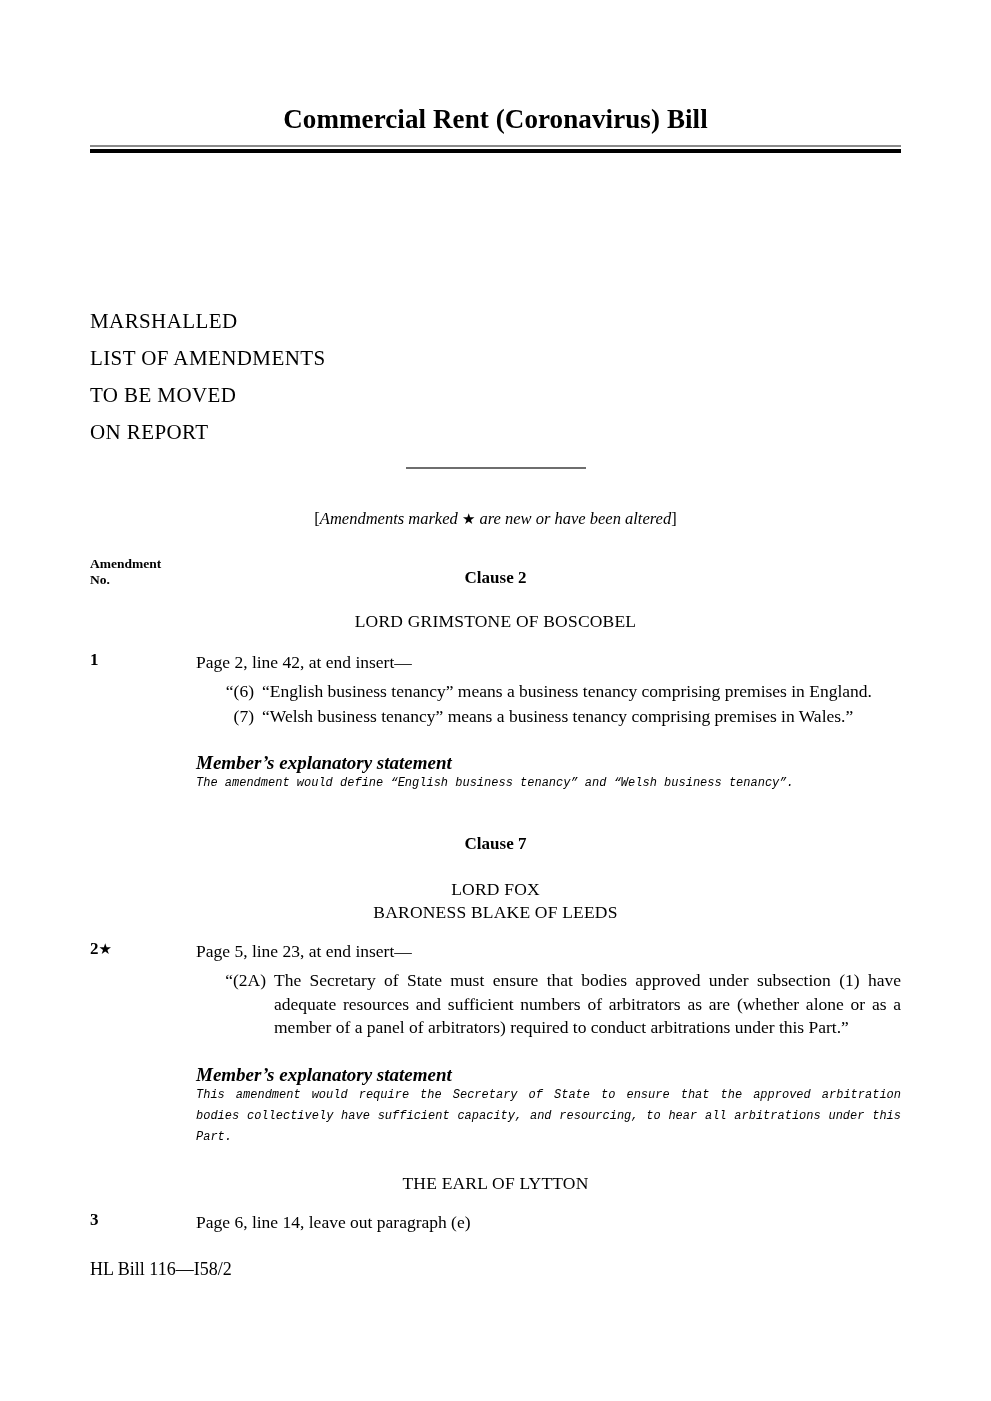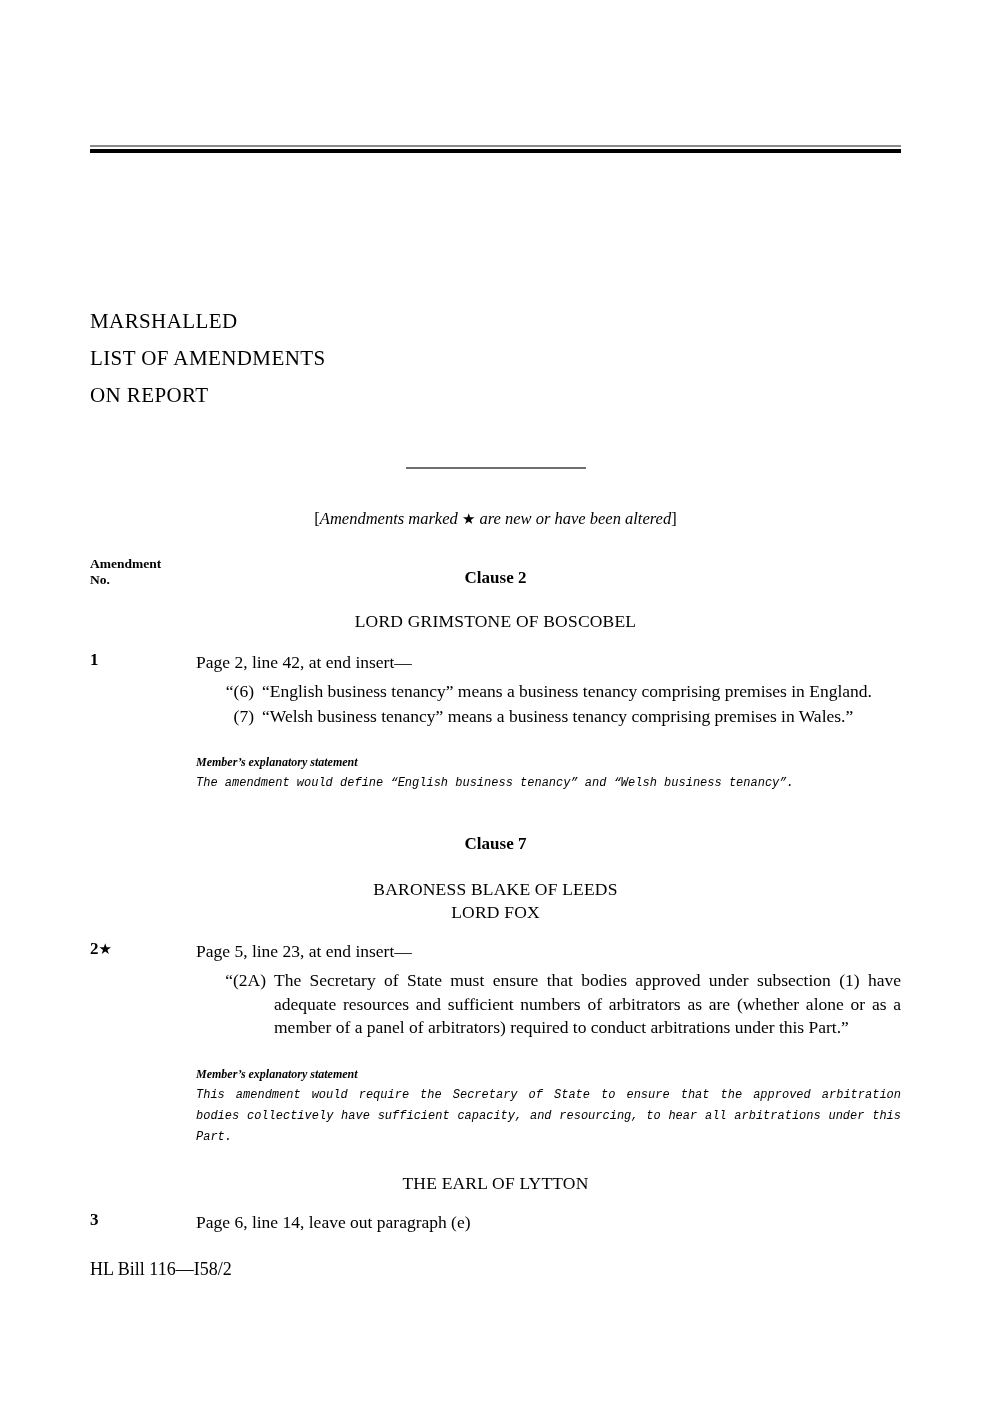--- a/index.html
+++ b/index.html
@@ -169,21 +169,21 @@
     top: 0;
     width: 58px;
     text-align: right;
     white-space: nowrap;
   }
 
   .explanatory {
     margin-left: 106px;
   }
   .explanatory .title {
-    font-size: 12px;
+    font-size: 19px;
     font-weight: bold;
     font-style: italic;
     line-height: 21px;
   }
   .explanatory .text {
     font-size: 12px;
     font-style: italic;
     line-height: 21px;
     text-align: justify;
     font-family: Liberation Mono, monospace;
@@ -198,30 +198,32 @@
     font-size: 18px;
     display: flex;
     align-items: baseline;
   }
 </style>
 </head>
 <body>
 
 <div class="page">
 
+  <div class="doc-title">Commercial Rent (Coronavirus) Bill</div>
 
   <div class="title-rule" style="top:145px;">
     <div class="thin"></div>
     <div class="gap"></div>
     <div class="thick"></div>
   </div>
 
   <div class="heading-block">
     <div class="hline">MARSHALLED</div>
     <div class="hline">LIST OF AMENDMENTS</div>
+    <div class="hline">TO BE MOVED</div>
     <div class="hline">ON REPORT</div>
   </div>
 
   <div class="sep-rule">
     <div class="bar"></div>
   </div>
 
   <div class="star-note">
     <span class="bracket">[</span><span>Amendments marked </span><span class="star">★</span><span> are new or have been altered</span><span class="bracket">]</span>
   </div>
@@ -254,22 +256,22 @@
       </div>
       <div class="explanatory" style="margin-top:24px;">
         <div class="title">Member’s explanatory statement</div>
         <div class="text">The amendment would define “English business tenancy” and “Welsh business tenancy”.</div>
       </div>
     </div>
 
     <div>
       <div class="clause-head" style="margin-top:40px;font-family:Liberation Serif, serif;">Clause 7</div>
       <div class="members" style="margin-top:24px;">
+        <div>LORD FOX</div>
         <div>BARONESS BLAKE OF LEEDS</div>
-        <div>LORD FOX</div>
       </div>
       <div class="amendment-row" style="margin-top:15px;">
         <div class="amd-num"><span>2</span><span class="star">★</span></div>
         <div class="amd-lead">Page 5, line 23, at end insert—</div>
       </div>
       <div class="sub-list">
         <div class="sub-item" style="padding-left:78px;">
           <span class="marker" style="width:70px;">“(2A)</span>
           <span>The Secretary of State must ensure that bodies approved under subsection (1) have adequate resources and sufficient numbers of arbitrators as are (whether alone or as a member of a panel of arbitrators) required to conduct arbitrations under this Part.”</span>
         </div>

